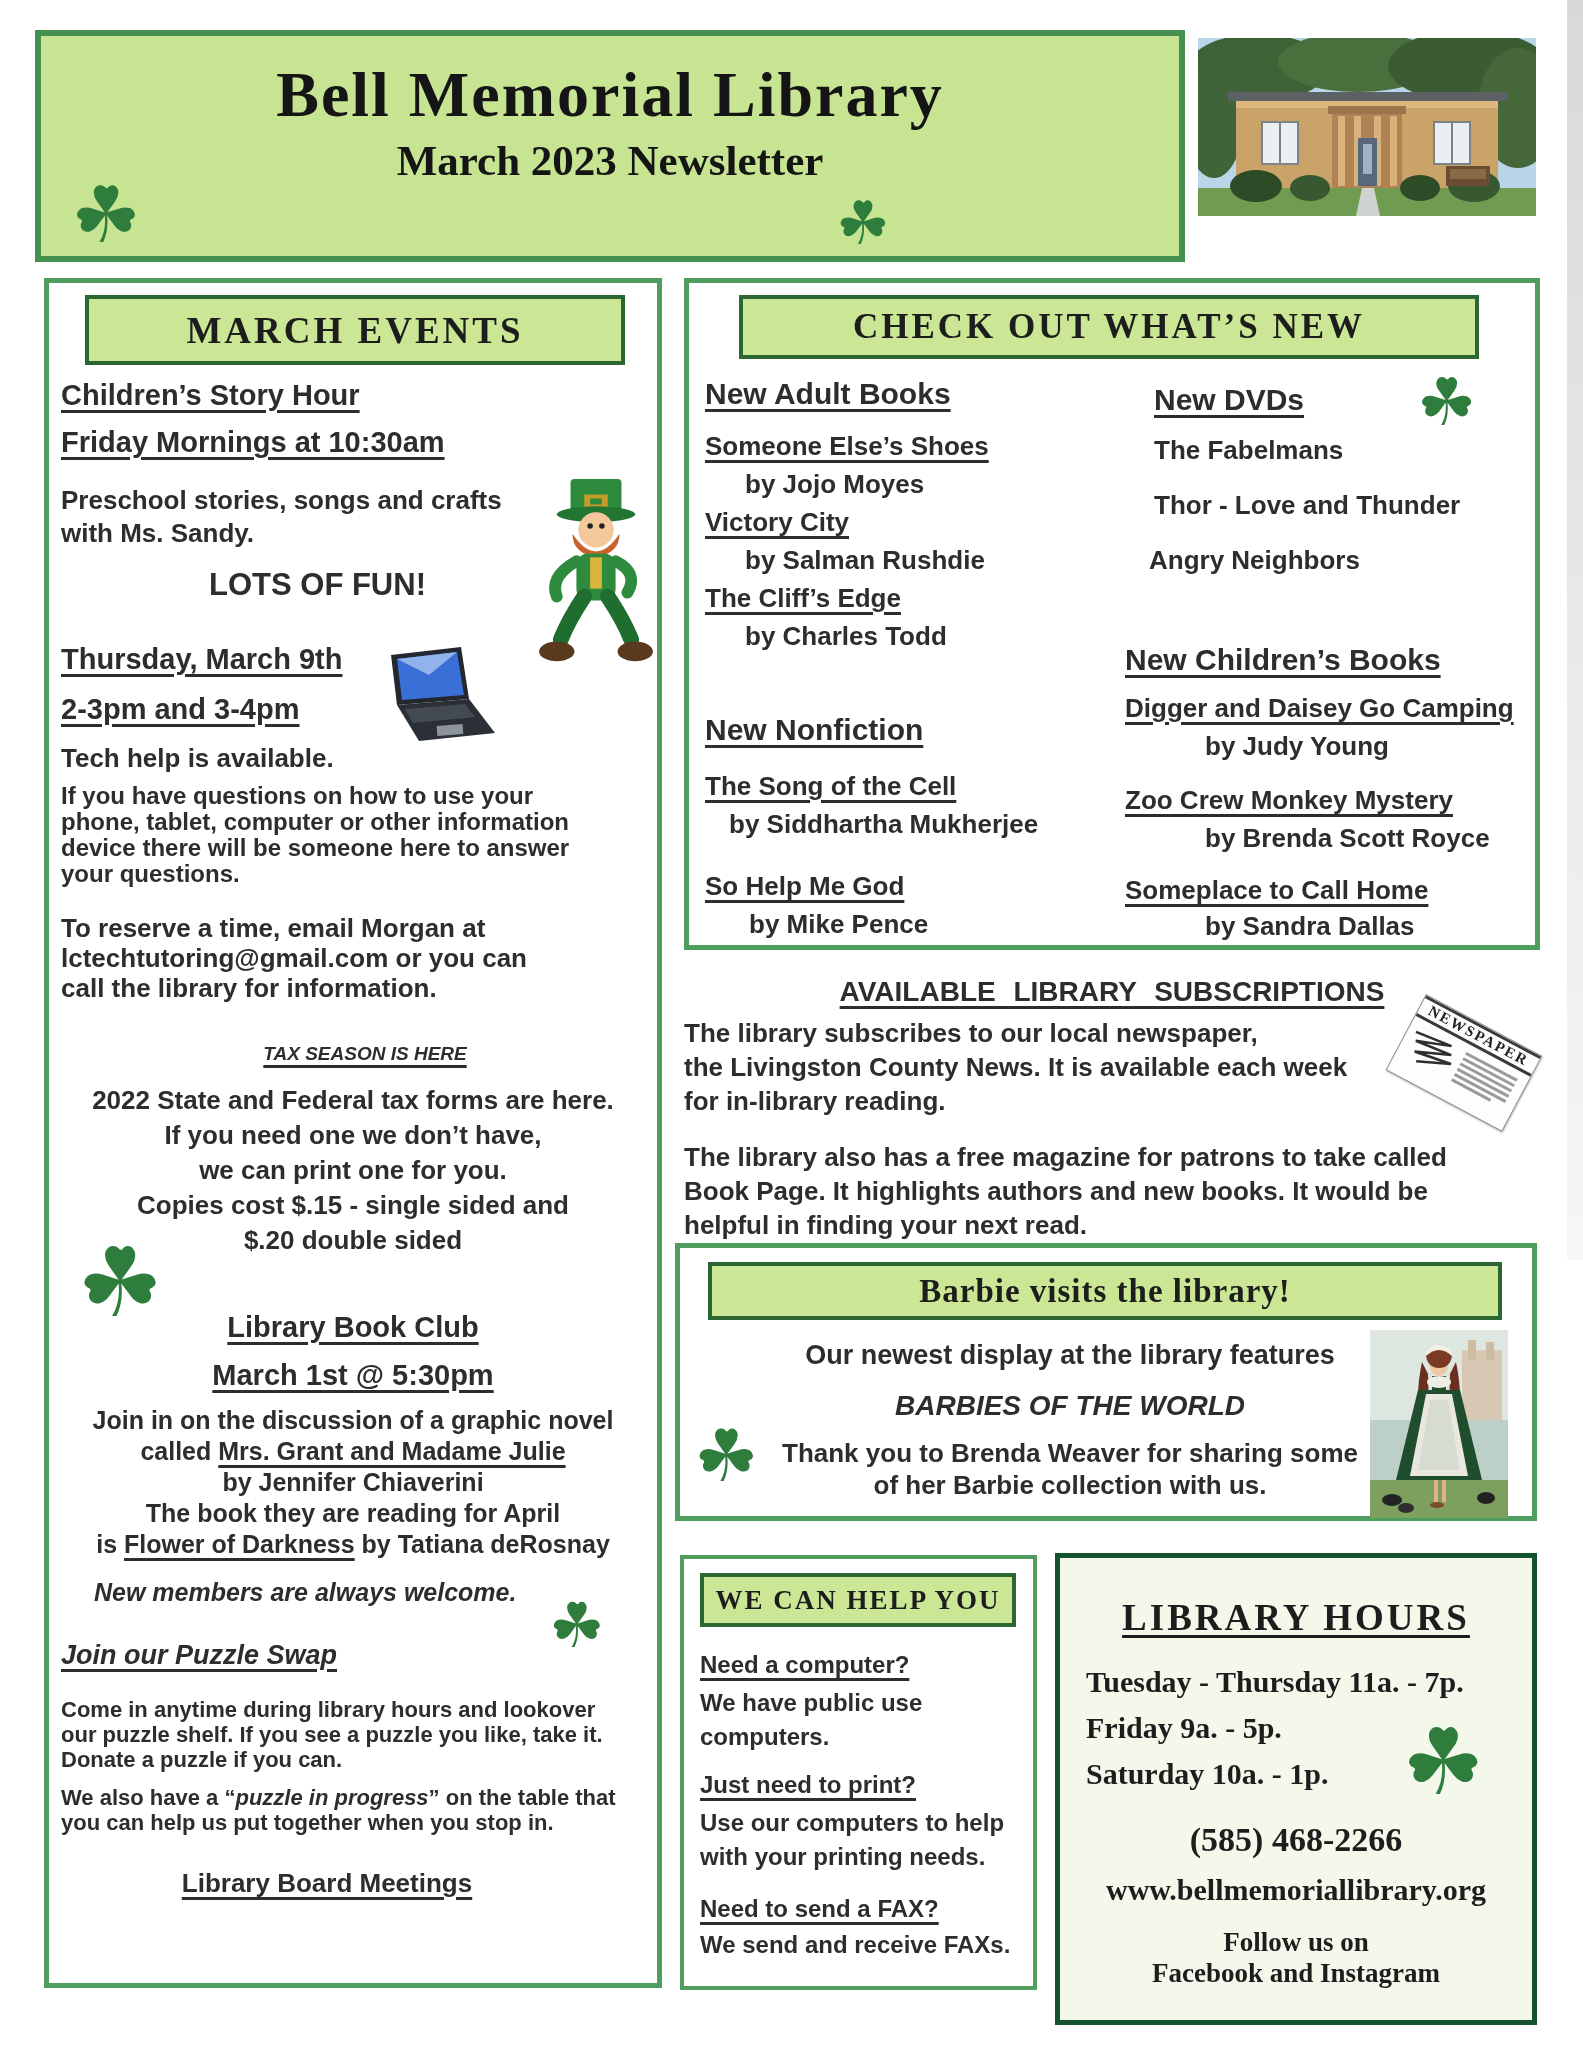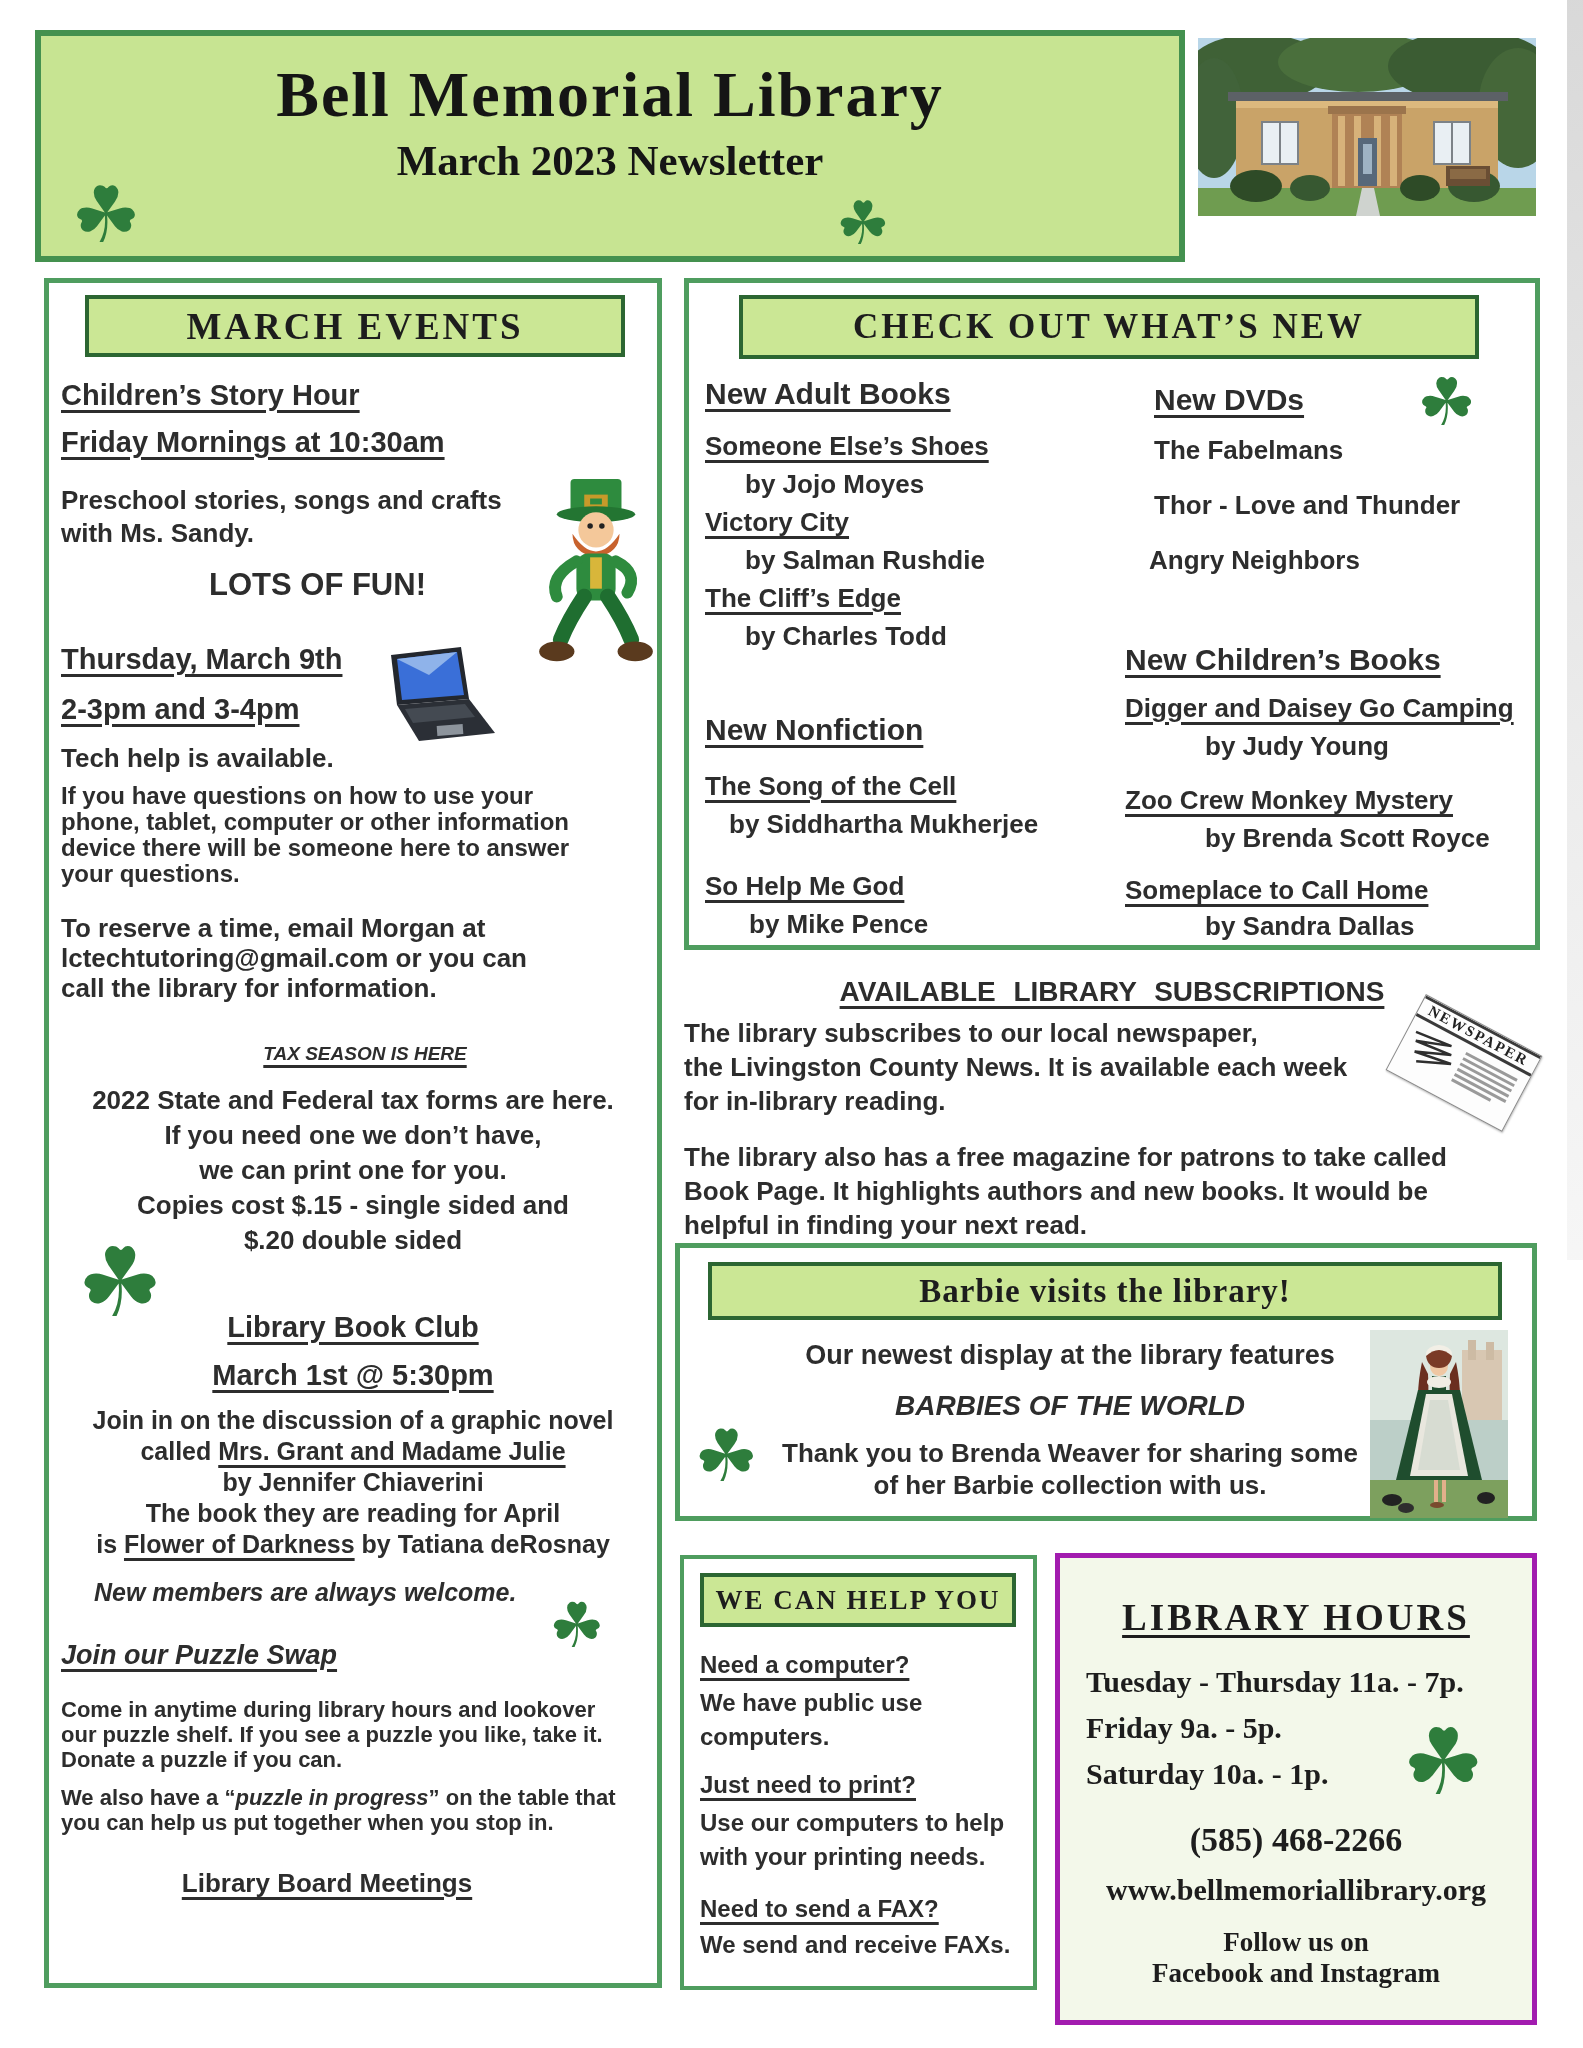--- a/index.html
+++ b/index.html
@@ -40,21 +40,21 @@
   
   .t26 { font-size:26px; font-weight:700; }
   .t25 { font-size:25px; font-weight:700; }
   .t24 { font-size:24px; font-weight:700; }
   .t22 { font-size:22px; font-weight:700; }
   .h29 { font-size:29px; font-weight:700; }
   .h30 { font-size:30px; font-weight:700; }
 
   .serifline { font-family:"Liberation Serif", serif; font-weight:700; color:#1d1d1d; }
 
-  .hours-box { background:#f3f8ea; border:5px solid #a21caf; }
+  .hours-box { background:#f3f8ea; border:5px solid #14532d; }
 
   .news-icon { width:132px; height:86px; background:#fdfdfd; border:1px solid #8b8b8b;
     transform:rotate(28deg); box-shadow:1px 1px 2px rgba(0,0,0,.25); overflow:hidden; }
   .news-title { font-family:"Liberation Serif", serif; font-weight:700; font-size:15px;
     letter-spacing:2px; text-align:center; color:#222;
     border-top:3px solid #3a3a3a; border-bottom:3px solid #3a3a3a; }
 </style>
 </head>
 <body>
 
@@ -98,21 +98,21 @@
     <ellipse cx="222" cy="150" rx="20" ry="13" fill="#2e4b27"></ellipse>
     <ellipse cx="276" cy="148" rx="26" ry="16" fill="#375831"></ellipse>
     <rect x="248" y="128" width="44" height="20" fill="#6a4e34"></rect>
     <rect x="252" y="131" width="36" height="10" fill="#8a6a45"></rect>
     <polygon points="158,178 182,178 176,150 164,150" fill="#cfd3cf"></polygon>
   </svg>
 </div>
 
 <div class="abs gbox" style="left:44px; top:278px; width:618px; height:1710px;">
 
-  <div class="abs banner" style="left:36px; top:12px; width:540px; height:62px;text-align:right;">
+  <div class="abs banner" style="left:36px; top:12px; width:540px; height:70px;text-align:right;">
     <span class="stencil" style="font-size:37px;">MARCH EVENTS</span>
   </div>
 
   <div class="abs h29 u" style="left:12px; top:96px;">Children’s Story Hour</div>
   <div class="abs h29 u" style="left:12px; top:143px;">Friday Mornings at 10:30am</div>
   <div class="abs t26" style="left:12px; top:202px;">Preschool stories, songs and crafts</div>
   <div class="abs t26" style="left:12px; top:235px;">with Ms. Sandy.</div>
   <div class="abs" style="left:160px; top:284px; font-size:31px; font-weight:800;">LOTS OF FUN!</div>
 
   <div class="abs" style="left:488px; top:192px;">

